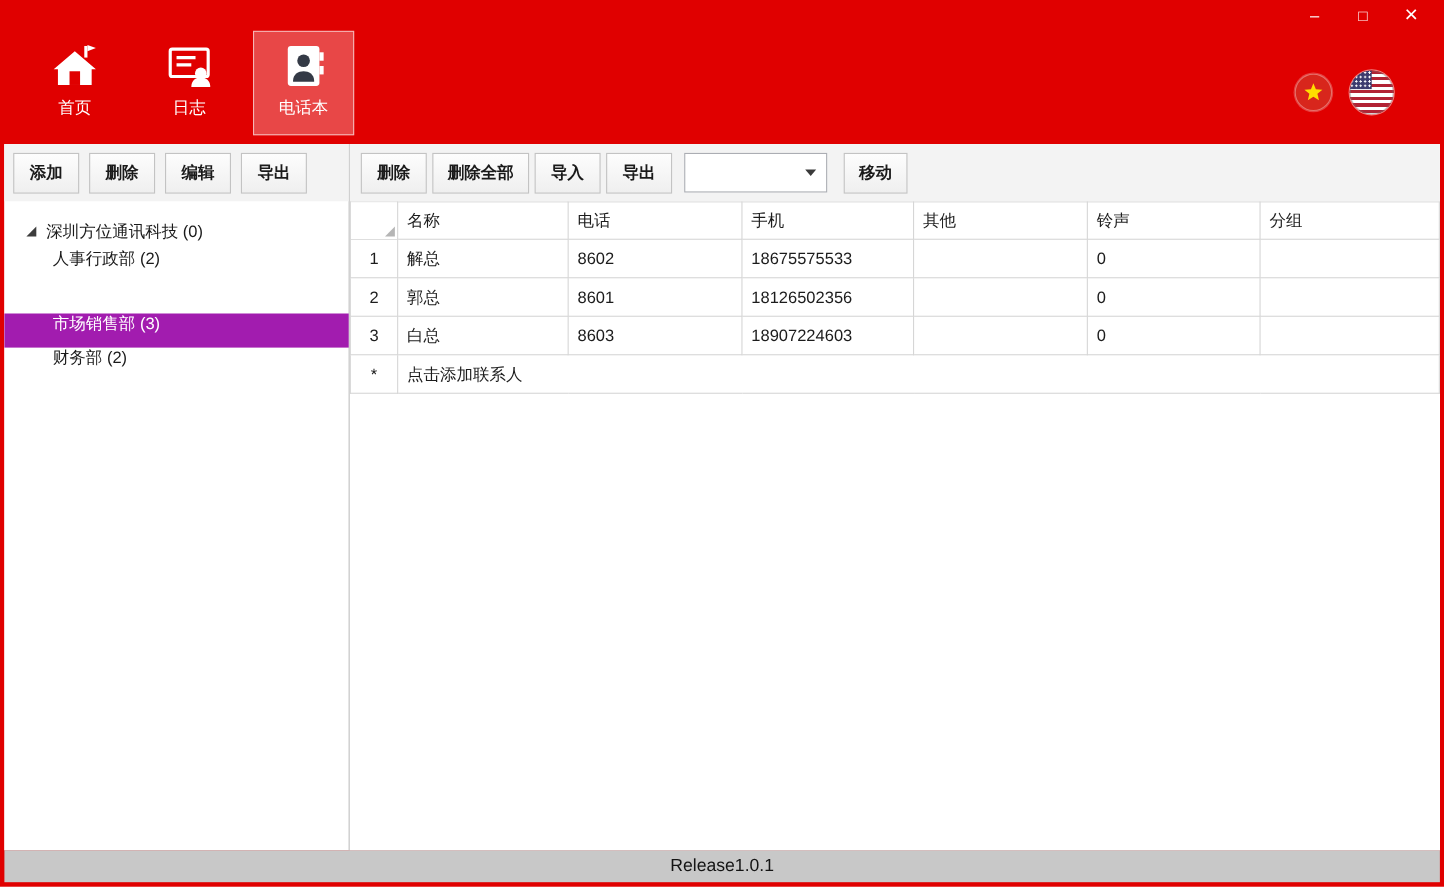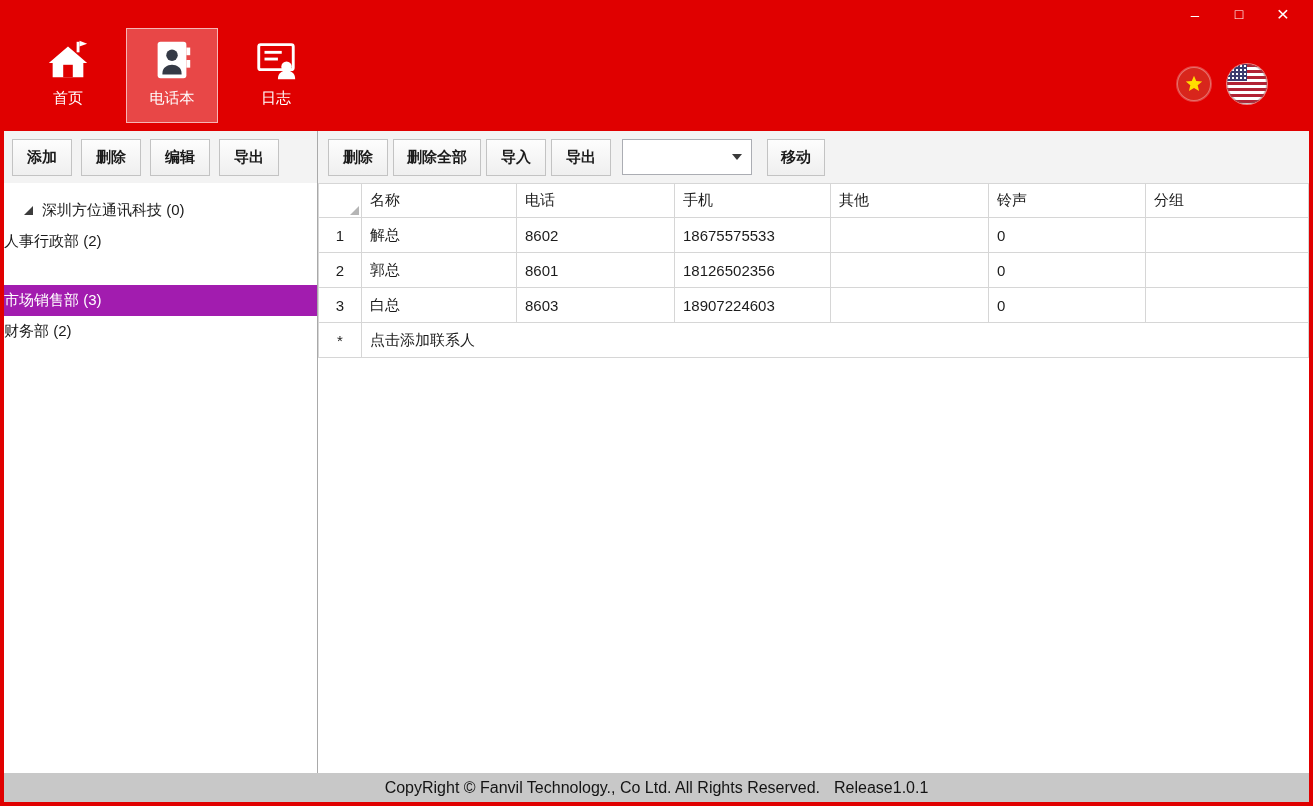--- a/index.html
+++ b/index.html
@@ -35,21 +35,21 @@
   .content { flex:1; margin:0 4px; display:flex; background:#fff; min-height:0; }
 
   .left-panel { width:314px; border-right:1px solid #a9a9a9; display:flex; flex-direction:column; background:#fff; }
   .panel-toolbar { height:52px; background:#f3f3f3; display:flex; align-items:center; padding:12px 8px; gap:9px; flex:none; }
   .btn { background:linear-gradient(#fdfdfd,#efefef); border:1px solid #c3c3c3; height:37px; min-width:60px; padding:0 13px;
     font-family:inherit; font-size:15px; font-weight:700; color:#1a1a1a; display:flex; align-items:center; justify-content:center; white-space:nowrap; }
 
   .tree { padding-top:12px; font-size:15px; color:#1a1a1a; }
   .tree-root { height:31px; display:flex; align-items:center; padding-left:20px; gap:9px; }
   .tri { width:0; height:0; border-right:9px solid #3c3c3c; border-top:9px solid transparent; }
-  .tree-item { height:31px; display:flex; align-items:center; }
+  .tree-item { height:31px; display:flex; padding-left:44px; }
   .tree-item.selected { background:#a21caf; color:#fff;margin-top:28px; }
 
   .right-panel { flex:1; display:flex; flex-direction:column; min-width:0; background:#fff; }
   .main-toolbar { height:52px; background:#f3f3f3; display:flex; align-items:center; padding:0 10px; gap:5px; flex:none; }
   .combo { width:130px; height:36px; background:#fff; border:1px solid #abadb3; margin-left:6px; display:flex; align-items:center; justify-content:space-between; padding:0 9px; font-size:14px; color:#222; }
   .combo .arrow { width:0; height:0; border-left:5px solid transparent; border-right:5px solid transparent; border-top:6px solid #3a3a3a; }
   .btn-move { margin-left:10px; min-width:52px; }
 
   .table-wrap { flex:1; overflow:hidden; background:#fff; }
   table { border-collapse:collapse; width:100%; table-layout:fixed; font-size:15px; color:#1c1c1c; }
@@ -79,46 +79,46 @@
       <div class="tab">
         <span class="icon">
           <svg viewBox="0 0 48 48" width="46" height="46">
             <rect x="33" y="5" width="3" height="11" fill="#fff"></rect>
             <path d="M36 4 l8 3 -8 3 z" fill="#fff"></path>
             <path d="M24 10 L44 27 H40 V42 H8 V27 H4 Z" fill="#fff"></path>
             <rect x="19" y="29" width="10" height="13" fill="#e00000"></rect>
           </svg>
         </span>
         <span class="label">首页</span>
+      </div>
+
+      <div class="tab">
+        <span class="icon">
+          <svg viewBox="0 0 48 48" width="46" height="46">
+            <rect x="6" y="8" width="36" height="26" rx="2" fill="none" stroke="#fff" stroke-width="3"></rect>
+            <line x1="12" y1="16" x2="30" y2="16" stroke="#fff" stroke-width="3"></line>
+            <line x1="12" y1="23" x2="26" y2="23" stroke="#fff" stroke-width="3"></line>
+            <circle cx="35" cy="31" r="5.5" fill="#fff"></circle>
+            <path d="M26 44 c0-6 4-9 9-9 s9 3 9 9 z" fill="#fff"></path>
+          </svg>
+        </span>
+        <span class="label">日志</span>
       </div>
 
       <div class="tab active">
         <span class="icon">
           <svg viewBox="0 0 48 48" width="46" height="46">
             <rect x="9" y="5" width="30" height="38" rx="3" fill="#fff"></rect>
             <rect x="39" y="11" width="4" height="8" fill="#fff"></rect>
             <rect x="39" y="24" width="4" height="8" fill="#fff"></rect>
             <circle cx="24" cy="19" r="6" fill="#343a46"></circle>
             <path d="M14 38 c0-6 5-9 10-9 s10 3 10 9 v1 H14 z" fill="#343a46"></path>
           </svg>
         </span>
         <span class="label">电话本</span>
-      </div>
-
-      <div class="tab">
-        <span class="icon">
-          <svg viewBox="0 0 48 48" width="46" height="46">
-            <rect x="6" y="8" width="36" height="26" rx="2" fill="none" stroke="#fff" stroke-width="3"></rect>
-            <line x1="12" y1="16" x2="30" y2="16" stroke="#fff" stroke-width="3"></line>
-            <line x1="12" y1="23" x2="26" y2="23" stroke="#fff" stroke-width="3"></line>
-            <circle cx="35" cy="31" r="5.5" fill="#fff"></circle>
-            <path d="M26 44 c0-6 4-9 9-9 s9 3 9 9 z" fill="#fff"></path>
-          </svg>
-        </span>
-        <span class="label">日志</span>
       </div>
 
     </div>
 
     <div class="flags">
       <div class="flag-cn">
         <svg width="20" height="20" viewBox="0 0 24 24">
           <path d="M12 2 L14.7 8.5 L21.8 9 L16.4 13.6 L18.1 20.5 L12 16.7 L5.9 20.5 L7.6 13.6 L2.2 9 L9.3 8.5 Z" fill="#ffde00"></path>
         </svg>
       </div>
@@ -224,17 +224,16 @@
               <td colspan="6">点击添加联系人</td>
             </tr>
           </tbody>
         </table>
       </div>
     </div>
 
   </div>
 
   <div class="footer">
-    <span>CopyRight © Fanvil Technology., Co Ltd. All Rights Reserved.</span>
     <span>Release1.0.1</span>
   </div>
 
 </div>
 
 </body></html>

